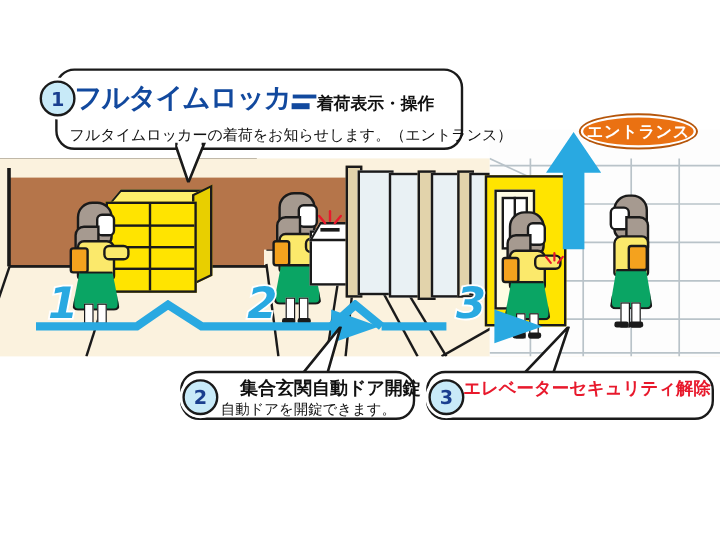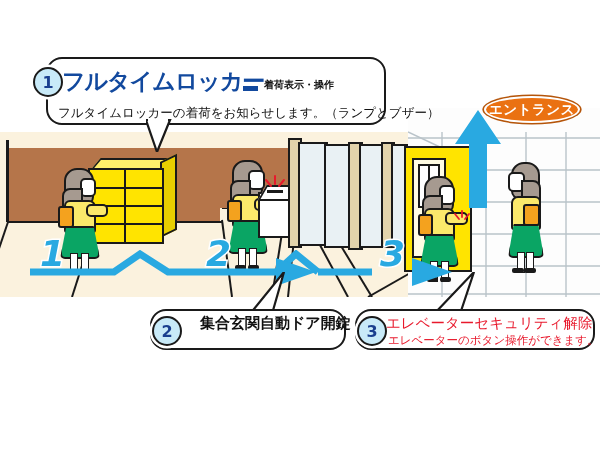--- a/index.html
+++ b/index.html
@@ -74,34 +74,34 @@
         background:#c8eaf8;border:2.2px solid #1a1a1a;
         box-shadow:0 0 0 2.5px #fff;
         font-weight:bold;font-size:16px;color:#1a3f8f;
         display:flex;align-items:center;justify-content:center;
         font-family:"DejaVu Sans","Liberation Sans",sans-serif;}
 
   .c1-title{position:absolute;left:62px;top:66px;font-size:23px;font-weight:bold;
     color:#12499e;letter-spacing:-1px;font-family:"DejaVu Sans",sans-serif;
     white-space:nowrap;}
   .c1-dash{position:absolute;left:243px;top:86px;width:15px;height:5px;background:#12499e;}
-  .c1-sub{position:absolute;left:264px;top:78px;font-size:10px;font-weight:bold;
+  .c1-sub{position:absolute;left:264px;top:78px;font-size:14px;font-weight:bold;
     color:#111;white-space:nowrap;}
   .c1-desc{position:absolute;left:58px;top:105px;font-size:12.5px;color:#111;
     white-space:nowrap;}
 
   .tag{position:absolute;border-radius:50%/50%;background:#ea7112;
        color:#fff;font-weight:bold;font-size:13.5px;
        display:flex;align-items:center;justify-content:center;
        border:2px solid #fff;box-shadow:0 0 0 1.6px #b5550a;
        white-space:nowrap;letter-spacing:0.5px;}
 
   .c2-title{position:absolute;font-size:15px;font-weight:bold;color:#111;white-space:nowrap;}
   .c2-sub{position:absolute;font-size:12px;color:#111;white-space:nowrap;}
-  .c3-title{position:absolute;font-size:14.5px;font-weight:normal;color:#e8192c;white-space:nowrap;}
+  .c3-title{position:absolute;font-size:14.5px;font-weight:bold;color:#e8192c;white-space:nowrap;}
   .c3-sub{position:absolute;font-size:11.5px;color:#e8192c;white-space:nowrap;}
 
   .footnote{position:absolute;left:0;top:362px;width:600px;text-align:center;
     font-size:19.5px;font-weight:bold;color:#ef1b2c;white-space:nowrap;}
 </style>
 </head>
 <body>
 
 <div id="stage">
 
@@ -278,33 +278,33 @@
 
   <div class="callout" style="left:46px;top:57px;width:340px;height:68px;"></div>
   <svg style="position:absolute;left:146px;top:118px;" width="26" height="34">
     <polygon points="0,2 24,2 11,34" fill="#fff" stroke="#1a1a1a" stroke-width="2.2"></polygon>
     <rect x="2" y="0" width="20" height="4" fill="#fff"></rect>
   </svg>
   <div class="cnum" style="left:33px;top:67px;">1</div>
   <div class="c1-title">フルタイムロッカー</div>
   <div class="c1-dash"></div>
   <div class="c1-sub">着荷表示・操作</div>
-  <div class="c1-desc">フルタイムロッカーの着荷をお知らせします。（ランプとブザー）</div>
+  <div class="c1-desc">フルタイムロッカーの着荷をお知らせします。（エントランス）</div>
 
   <div class="tag" style="left:484px;top:96px;width:92px;height:23px;">エントランス</div>
 
   <svg style="position:absolute;left:246px;top:272px;" width="40" height="42">
     <polygon points="38,0 4,42 26,42" fill="#fff" stroke="#1a1a1a" stroke-width="2.2"></polygon>
   </svg>
   <div class="callout" style="left:150px;top:309px;width:196px;height:41px;"></div>
   <div class="cnum" style="left:152px;top:316px;">2</div>
   <div class="c2-title" style="left:180px;top:314px;padding-left:20px;">集合玄関自動ドア開錠</div>
+  <div class="c2-sub" style="left:184px;top:333px;">自動ドアを開錠できます。</div>
 
   <svg style="position:absolute;left:430px;top:272px;" width="46" height="42">
     <polygon points="44,0 4,42 30,42" fill="#fff" stroke="#1a1a1a" stroke-width="2.2"></polygon>
   </svg>
   <div class="callout" style="left:355px;top:309px;width:240px;height:41px;"></div>
   <div class="cnum" style="left:357px;top:316px;">3</div>
   <div class="c3-title" style="left:386px;top:314px;">エレベーターセキュリティ解除</div>
-  <div class="c3-sub" style="left:388px;top:333px;">エレベーターのボタン操作ができます。</div>
 
 
 </div>
 
 </body></html>

